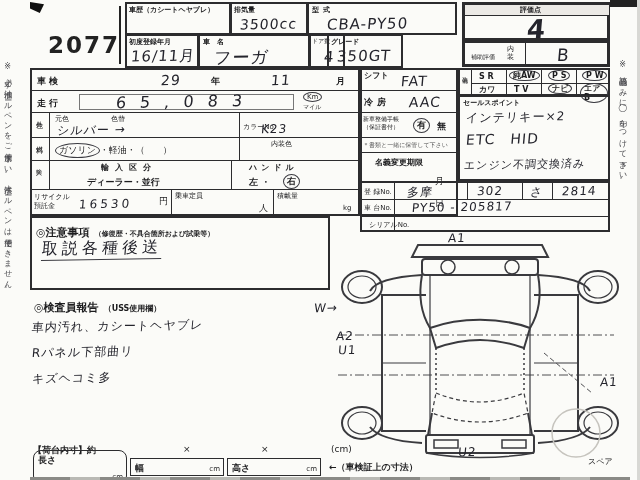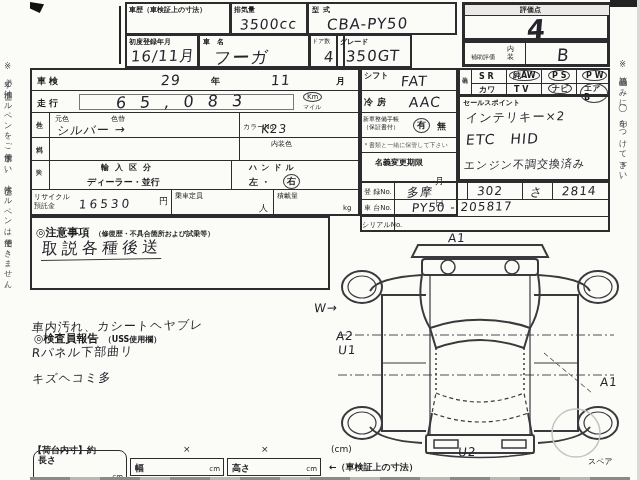--- a/index.html
+++ b/index.html
@@ -24,24 +24,25 @@
 
 <div class="page">
 
   <div class="abs" style="left:30px;top:2px;width:14px;height:11px;background:#111;clip-path:polygon(0 0,100% 20%,70% 100%,0 60%);"></div>
 
   <div class="abs" style="left:610px;top:0;width:30px;height:7px;background:#222;"></div>
   <div class="abs" style="left:637px;top:0;width:3px;height:480px;background:#d8d8d4;"></div>
 
   <div class="abs vtext lbl8" style="left:3px;top:62px;height:300px;color:#4a4a4e;">※必ず油性ボールペンをご使用下さい。水性ボールペンは使用できません。</div>
 
+  <div class="abs" style="left:48px;top:32px;font-size:23px;font-weight:bold;letter-spacing:2px;color:#222;">2077</div>
   <div class="abs" style="left:119px;top:6px;width:2px;height:58px;background:#222;"></div>
 
   <div class="cell thick" style="left:125px;top:2px;width:106px;height:33px;">
-    <span class="lbl b" style="position:absolute;left:2px;top:2px;">車歴（車検証上の寸法）</span>
+    <span class="lbl b" style="position:absolute;left:2px;top:2px;">車歴（カシートヘヤブレ）</span>
   </div>
   <div class="cell thick" style="left:230px;top:2px;width:78px;height:33px;">
     <span class="lbl b" style="position:absolute;left:2px;top:2px;">排気量</span>
     <span class="hw" style="position:absolute;left:8px;top:12px;">3500cc</span>
   </div>
   <div class="cell thick" style="left:307px;top:2px;width:150px;height:33px;">
     <span class="lbl b" style="position:absolute;left:3px;top:2px;letter-spacing:4px;">型式</span>
     <span class="hw" style="position:absolute;left:18px;top:11px;font-size:15px;">CBA-PY50</span>
   </div>
 
@@ -50,21 +51,21 @@
     <span class="hw" style="position:absolute;left:4px;top:11px;font-size:15px;">16/11月</span>
   </div>
   <div class="cell thick" style="left:198px;top:34px;width:112px;height:34px;">
     <span class="lbl b" style="position:absolute;left:3px;top:2px;">車　名</span>
     <span class="hw" style="position:absolute;left:14px;top:10px;font-size:17px;">フーガ</span>
   </div>
   <div class="cell thick" style="left:309px;top:34px;width:36px;height:34px;">
     <span class="lbl" style="position:absolute;left:1px;top:2px;font-size:6px;">ドア数</span>
     <span class="hw" style="position:absolute;left:13px;top:12px;font-size:15px;">4</span>
   </div>
-  <div class="cell thick" style="left:336px;top:34px;width:76px;height:34px;">
+  <div class="cell thick" style="left:327px;top:34px;width:76px;height:34px;">
     <span class="lbl b" style="position:absolute;left:2px;top:2px;">グレード</span>
     <span class="hw" style="position:absolute;left:8px;top:11px;font-size:15px;">350GT</span>
   </div>
 
   <div class="cell thick" style="left:462px;top:2px;width:148px;height:39px;border-width:3px;">
     <div class="cell" style="left:-1px;top:-1px;width:146px;height:12px;background:#eceae6;">
       <span class="lbl b" style="position:absolute;left:55px;top:1px;">評価点</span>
     </div>
     <span class="hw" style="position:absolute;left:62px;top:9px;font-size:26px;font-weight:bold;">4</span>
   </div>
@@ -102,20 +103,23 @@
     <span class="lbl" style="position:absolute;left:80px;top:2px;">色替</span>
     <span class="hw hw-sm" style="position:absolute;left:26px;top:9px;">シルバー →</span>
     <div class="abs" style="left:208px;top:0;width:1px;height:25px;background:#2c2c2e;"></div>
     <span class="lbl" style="position:absolute;left:212px;top:10px;">カラーNo.</span>
     <span class="hw hw-sm" style="position:absolute;left:230px;top:9px;">K23</span>
   </div>
 
   <div class="cell" style="left:30px;top:137px;width:330px;height:24px;">
     <span class="lbl vtext" style="position:absolute;left:4px;top:2px;height:20px;">燃料</span>
     <div class="abs" style="left:18px;top:0;width:1px;height:23px;background:#2c2c2e;"></div>
+    <span class="lbl9" style="position:absolute;left:24px;top:5px;">
+      <span class="circ">ガソリン</span><span>・軽油・（　　）</span>
+    </span>
     <div class="abs" style="left:208px;top:0;width:1px;height:23px;background:#2c2c2e;"></div>
     <span class="lbl" style="position:absolute;left:240px;top:2px;">内装色</span>
   </div>
 
   <div class="cell" style="left:30px;top:160px;width:330px;height:30px;">
     <span class="lbl vtext" style="position:absolute;left:4px;top:3px;height:24px;font-size:6px;">輸入</span>
     <div class="abs" style="left:18px;top:0;width:1px;height:29px;background:#2c2c2e;"></div>
     <span class="lbl8 b" style="position:absolute;left:70px;top:2px;letter-spacing:6px;">輸入区分</span>
     <span class="lbl9" style="position:absolute;left:56px;top:15px;font-weight:bold;">ディーラー・並行</span>
     <div class="abs" style="left:200px;top:0;width:1px;height:29px;background:#2c2c2e;"></div>
@@ -184,21 +188,21 @@
     <span class="hw" style="position:absolute;left:6px;top:34px;">ETC　HID</span>
     <span class="hw hw-sm" style="position:absolute;left:4px;top:60px;font-size:11px;">エンジン不調交換済み</span>
   </div>
 
   <div class="cell thick" style="left:360px;top:181px;width:250px;height:51px;">
     <div class="abs" style="left:0;top:16px;width:248px;height:1px;background:#2c2c2e;"></div>
     <div class="abs" style="left:0;top:33px;width:248px;height:1px;background:#2c2c2e;"></div>
     <div class="abs" style="left:32px;top:0;width:1px;height:49px;background:#2c2c2e;"></div>
     <span class="lbl" style="position:absolute;left:2px;top:5px;">登 録No.</span>
     <span class="lbl" style="position:absolute;left:2px;top:21px;">車 台No.</span>
-    <span class="lbl" style="position:absolute;left:0;top:38px;">シリアルNo.</span>
+    <span class="lbl" style="position:absolute;left:7px;top:38px;">シリアルNo.</span>
     <div class="abs" style="left:105px;top:0;width:1px;height:16px;background:#2c2c2e;"></div>
     <div class="abs" style="left:160px;top:0;width:1px;height:16px;background:#2c2c2e;"></div>
     <div class="abs" style="left:190px;top:0;width:1px;height:16px;background:#2c2c2e;"></div>
     <span class="hw hw-sm" style="position:absolute;left:45px;top:1px;">多摩</span>
     <span class="hw hw-sm" style="position:absolute;left:115px;top:1px;">302</span>
     <span class="hw hw-sm" style="position:absolute;left:168px;top:1px;">さ</span>
     <span class="hw hw-sm" style="position:absolute;left:200px;top:1px;">2814</span>
     <span class="hw hw-sm" style="position:absolute;left:50px;top:17px;">PY50 - 205817</span>
     <span class="hw hw-sm" style="position:absolute;left:50px;top:36px;"></span>
   </div>
@@ -207,21 +211,21 @@
 
   <div class="cell thick" style="left:30px;top:216px;width:300px;height:74px;">
     <span style="position:absolute;left:4px;top:3px;">
       <span class="lbl9 b" style="font-size:11px;margin-top:31px;">◎注意事項</span>
       <span class="lbl b">（修復歴・不具合箇所および試乗等）</span>
     </span>
     <span class="hw underline-hw" style="position:absolute;left:10px;top:20px;font-size:16px;letter-spacing:4px;">取説各種後送</span>
   </div>
 
   <div class="abs" style="left:30px;top:296px;width:300px;height:130px;">
-    <span style="position:absolute;left:4px;top:0;margin-top:31px;">
+    <span style="position:absolute;left:4px;top:0;">
       <span class="lbl9 b" style="font-size:11px;">◎検査員報告</span>
       <span class="lbl8 b">（USS使用欄）</span>
     </span>
     <span class="hw hw-sm" style="position:absolute;left:2px;top:22px;">車内汚れ、カシートヘヤブレ</span>
     <span class="hw hw-sm" style="position:absolute;left:2px;top:48px;">Rパネル下部曲リ</span>
     <span class="hw hw-sm" style="position:absolute;left:2px;top:74px;">キズヘコミ多</span>
   </div>
 
   <div class="abs" style="left:330px;top:235px;width:292px;height:230px;">
     <svg width="292" height="230" viewBox="0 0 292 230">

